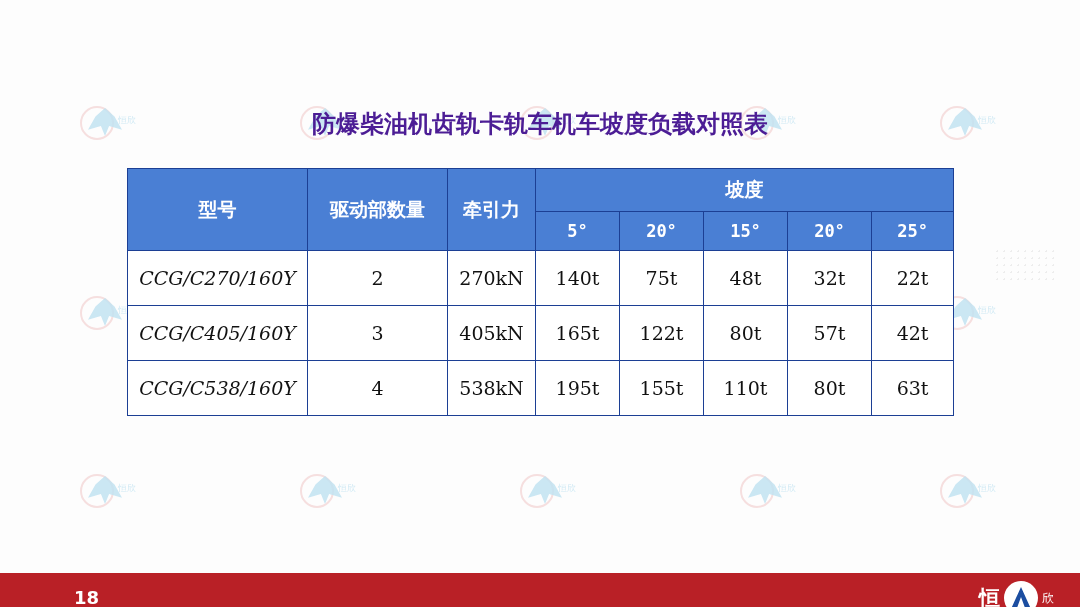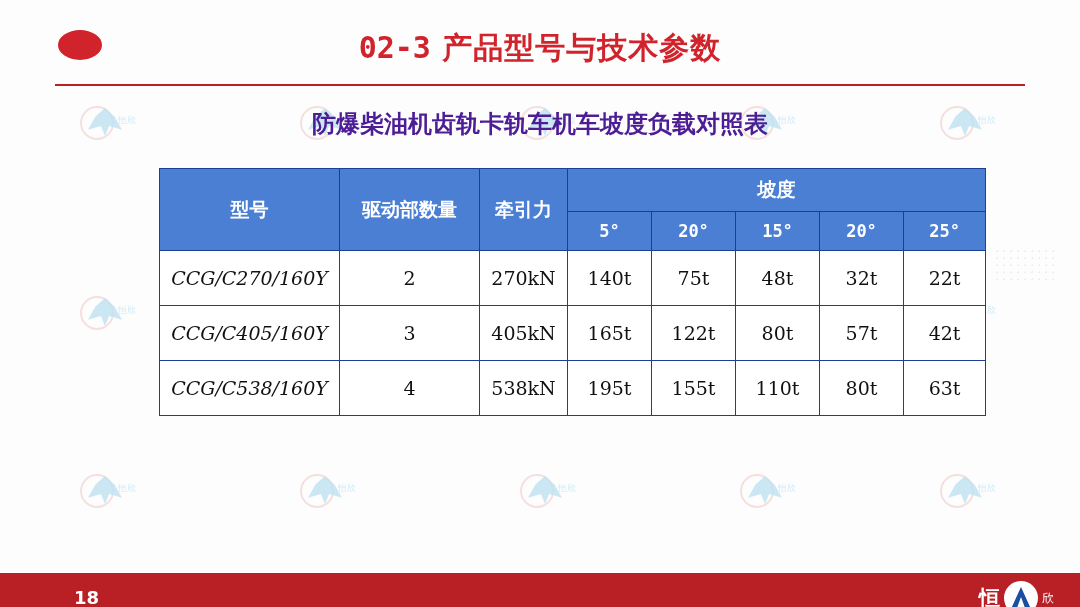--- a/index.html
+++ b/index.html
@@ -118,21 +118,20 @@
     font-family: "DejaVu Serif", "Liberation Serif", serif;
   }
 
   
   .table-wrap {
     position: absolute;
     left: 127px;
     top: 168px;
     width: 826px;
     z-index: 3;
-    margin-left: 32px;
   }
   table.spec {
     border-collapse: collapse;
     width: 100%;
     table-layout: fixed;
     background: #fff;
   }
   table.spec th, table.spec td {
     border: 1px solid #1c3f94;
     text-align: center;
@@ -349,28 +348,20 @@
       </div>
     <div class="wm" style="left:938px; top:474px;">
         <span class="ring"></span>
         <span class="bird"></span>
         <span class="txt">恒欣</span>
       </div>
   </div>
 
   <div class="dots"></div>
 
-  <div class="header">
-    <div class="header-dot"></div>
-    <div class="header-title">
-      <span class="num">02-3</span>
-      <span>产品型号与技术参数</span>
-    </div>
-    <div class="header-rule"></div>
-  </div>
 
   <div class="table-title">防爆柴油机齿轨卡轨车机车坡度负载对照表</div>
 
   <div class="table-wrap">
     <table class="spec">
       <colgroup>
         <col style="width:180px">
         <col style="width:140px">
         <col style="width:88px">
         <col style="width:84px">

